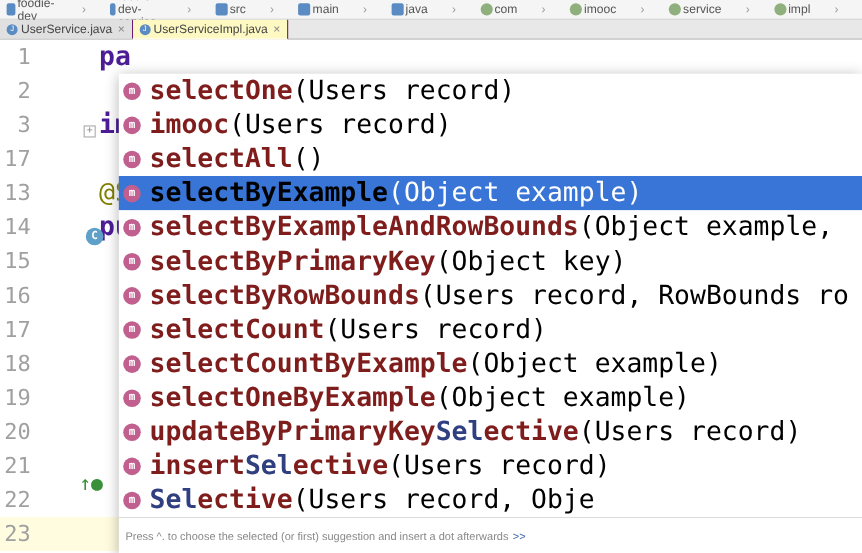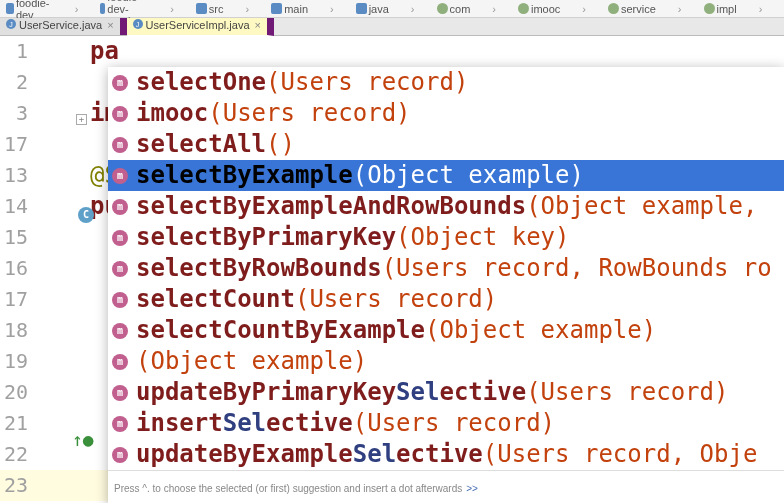--- a/index.html
+++ b/index.html
@@ -44,22 +44,23 @@
       height: 18px;
       display: flex;
       align-items: stretch;
       background: #e8e8e8;
       border-bottom: 1px solid #bbb;
       font-size: 11px;
     }
     .tab {
       padding: 1px 6px;
       background: #e0e0e0;
-      border-right: 7px solid #701a75;
-      display: flex;
+      border-right: 1px solid #701a75;
+      display: flex;
+      align-items: center;
       gap: 3px;
       color: #444;
     }
     .tab.active { background: #fef9c3; border-bottom: 1px solid #fff; margin-bottom: -1px; }
     .tab-icon { width: 10px; height: 10px; background: #5a8cc3; border-radius: 50%; font-size: 7px; color: #fff; display:flex; align-items:center; justify-content:center;}
     .tab-close { color: #888; margin-left: 2px; }
     
     .editor {
       position: relative;
       display: flex;
@@ -82,21 +83,21 @@
       user-select: none;
       position: relative;
     }
     .gutter-marks {
       width: 54px;
       position: relative;
     }
     .code-text {
       white-space: pre;
     }
-    .kw { color: #7f1d1d; font-weight: bold; }
+    .kw { color: #4c1d95; font-weight: bold; }
     .field { color: #660E7A; font-weight: bold; }
     .typed { color: #383838; }
     .err { color: #a00; text-decoration: wavy underline red; }
     .hint-yellow { background: #fffce0; }
     
     .popup {
       position: absolute;
       left: 108px;
       top: 31px;
       width: 676px;
@@ -130,21 +131,21 @@
       flex-shrink: 0;
       display: flex;
       align-items: center;
       justify-content: center;
       color: #fff;
       font-size: 10px;
       font-weight: bold;
     }
     .method-name { color: #7f1d1d; font-weight: bold; }
     .highlight-m { color: #2f3f80; font-weight: bold; }
-    .params { color: #c2410c; }
+    .params { color: #000000; }
     .popup-hint {
       font-size: 10px;
       color: #888;
       padding: 2px 6px;
       font-family: -apple-system, sans-serif;
       border-top: 1px solid #ddd;
       display: flex;
       align-items: center;
       gap: 4px;
     }
@@ -344,24 +345,24 @@
   <div class="popup">
     <div class="popup-item"><span class="method-icon">m</span><span class="method-name">selectOne</span><span class="params">(Users record)</span></div>
     <div class="popup-item"><span class="method-icon">m</span><span class="method-name">imooc</span><span class="params">(Users record)</span></div>
     <div class="popup-item"><span class="method-icon">m</span><span class="method-name">selectAll</span><span class="params">()</span></div>
     <div class="popup-item selected"><span class="method-icon">m</span><span class="method-name">selectByExample</span><span class="params">(Object example)</span></div>
     <div class="popup-item"><span class="method-icon">m</span><span class="method-name">selectByExampleAndRowBounds</span><span class="params">(Object example,</span></div>
     <div class="popup-item"><span class="method-icon">m</span><span class="method-name">selectByPrimaryKey</span><span class="params">(Object key)</span></div>
     <div class="popup-item"><span class="method-icon">m</span><span class="method-name">selectByRowBounds</span><span class="params">(Users record, RowBounds ro</span></div>
     <div class="popup-item"><span class="method-icon">m</span><span class="method-name">selectCount</span><span class="params">(Users record)</span></div>
     <div class="popup-item"><span class="method-icon">m</span><span class="method-name">selectCountByExample</span><span class="params">(Object example)</span></div>
-    <div class="popup-item"><span class="method-icon">m</span><span class="params">(Object example)</span></div>
+    <div class="popup-item"><span class="method-icon">m</span><span class="method-name">selectOneByExample</span><span class="params">(Object example)</span></div>
     <div class="popup-item"><span class="method-icon">m</span><span class="method-name">updateByPrimaryKey</span><span class="highlight-m">Sel</span><span class="method-name">ective</span><span class="params">(Users record)</span></div>
     <div class="popup-item"><span class="method-icon">m</span><span class="method-name">insert</span><span class="highlight-m">Sel</span><span class="method-name">ective</span><span class="params">(Users record)</span></div>
-    <div class="popup-item"><span class="method-icon">m</span><span class="method-name">updateByExample</span><span class="highlight-m">Sel</span><span class="method-name">ective</span><span class="params">(Users record, Obje</span></div>
+    <div class="popup-item"><span class="method-icon">m</span><span class="highlight-m">Sel</span><span class="method-name">ective</span><span class="params">(Users record, Obje</span></div>
     <div class="popup-hint">
       <span>Press ^. to choose the selected (or first) suggestion and insert a dot afterwards</span>
       <a class="hint-link">&gt;&gt;</a>
     </div>
   </div>
 </div>
 
 <div class="watermark">
   <span class="wm-logo"></span>
   <span>51CTO博客</span>

